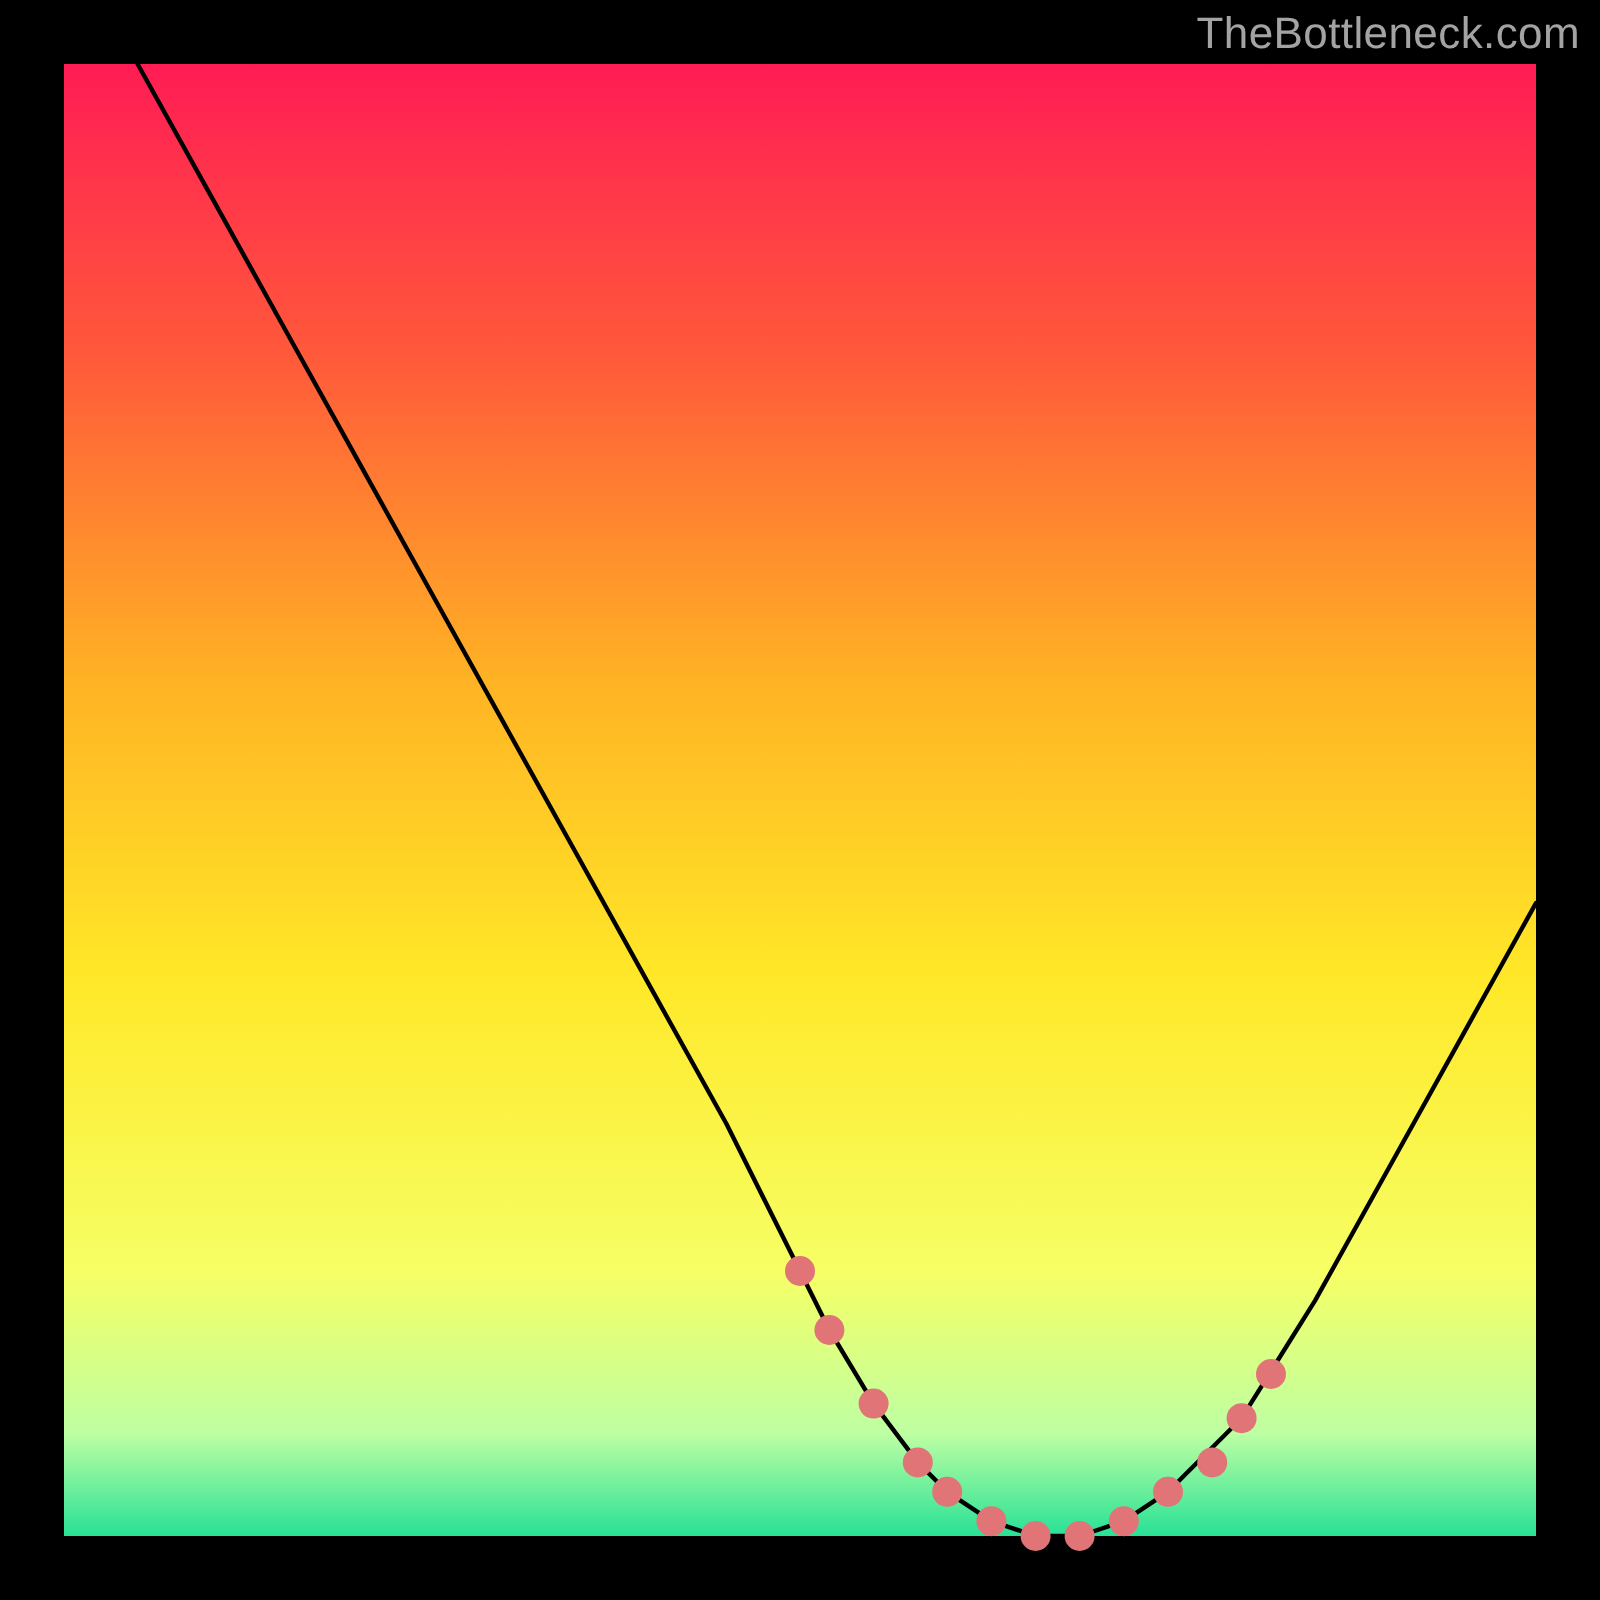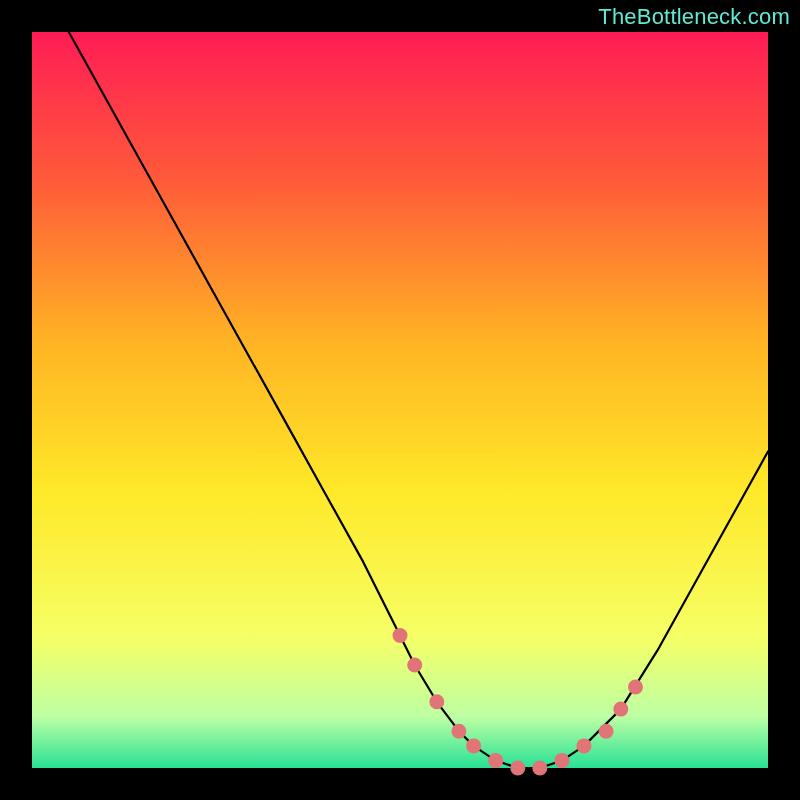--- a/index.html
+++ b/index.html
@@ -14,21 +14,21 @@
   .stage {
     position: relative;
     width: 800px;
     height: 800px;
     background: #000;
   }
   .watermark {
     position: absolute;
     top: 4px;
     right: 10px;
-    color: #5eead4;
+    color: #a3a3a3;
     font-size: 22px;
     font-weight: 400;
     letter-spacing: 0.2px;
     z-index: 5;
   }
   svg {
     position: absolute;
     left: 0;
     top: 0;
   }

